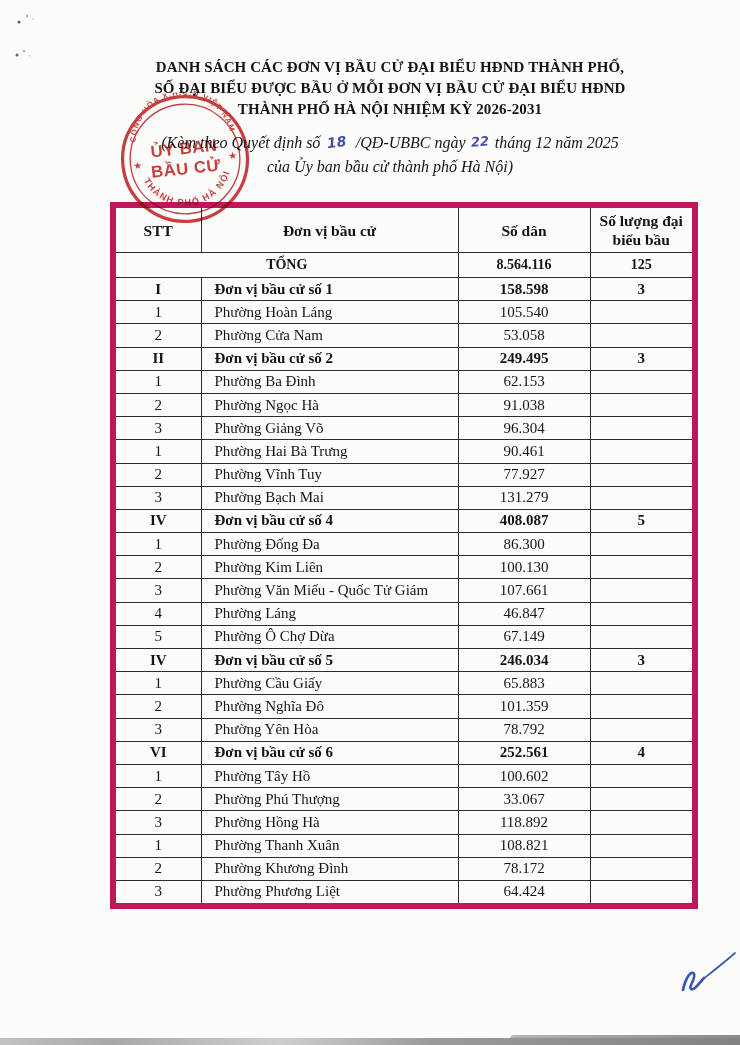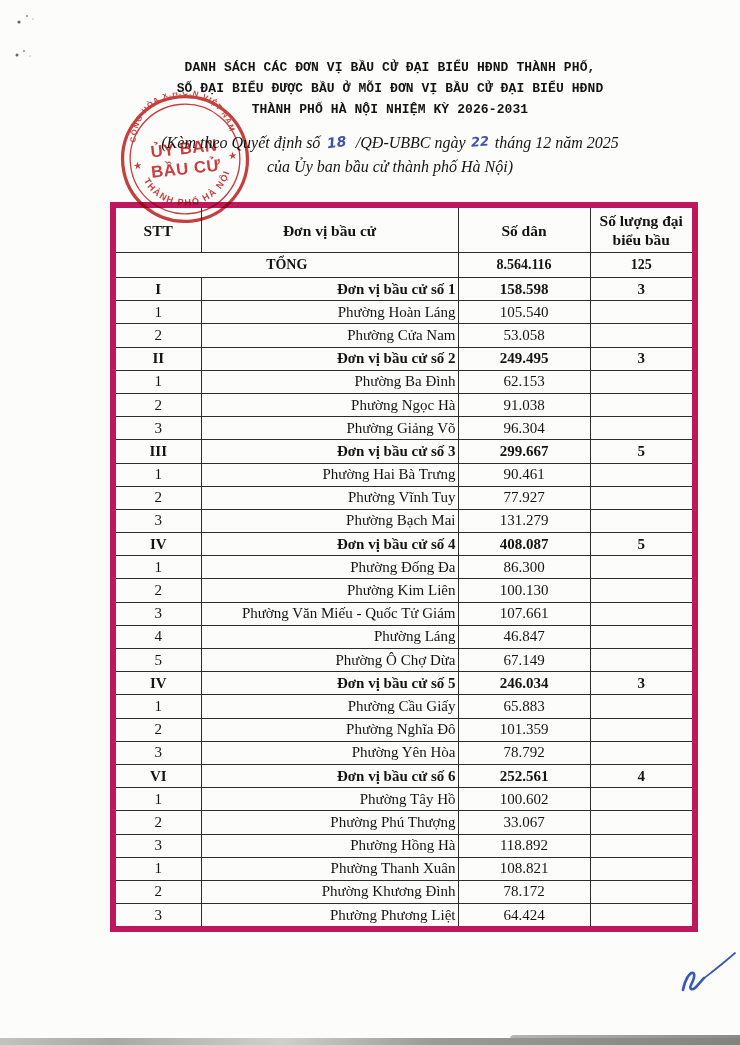--- a/index.html
+++ b/index.html
@@ -8,23 +8,22 @@
     background:#fcfcfa;
     font-family:"Liberation Serif", serif;
     color:#141414;
     position:relative;
     overflow:hidden;
   }
   
   .title-block {
     position:absolute; top:57px; left:80px; width:620px;
     text-align:center; font-weight:bold;
-    font-size:13px; line-height:21px; letter-spacing:.1px;
+    font-size:15px; line-height:21px; letter-spacing:.1px;
     z-index:2;
-    font-family:Liberation Mono, monospace;
   }
   .subtitle {
     position:absolute; top:131px; left:80px; width:620px;
     text-align:center; font-style:italic;
     font-size:16px; line-height:23px;
     z-index:2;
   }
   .handwriting {
     display:inline-block;
     font-family:"DejaVu Sans", sans-serif;
@@ -57,21 +56,21 @@
     border:1.5px solid #2c2c2c;
     padding:0 2px;
     text-align:center; vertical-align:middle;
     overflow:hidden; white-space:nowrap;
   }
   .doc-table { border:6px solid #be185d; }
   .doc-table thead th { height:44px; font-size:15.5px; font-weight:bold; line-height:19px; white-space:normal; }
   .total-row td { height:24px; font-weight:bold; font-size:14px; }
   .unit-row td { height:22.2px; font-weight:bold; }
   .ward-row td { height:22.2px; font-weight:normal; }
-  .doc-table td.name-col { text-align:right; padding-left:13px; }
+  .doc-table td.name-col { text-align:left; padding-left:13px; }
 
   
   .speckles { position:absolute; left:0; top:0; width:60px; height:80px; z-index:1; }
   .bottom-edge {
     position:absolute; left:0; bottom:0; width:740px; height:7px;
     background:linear-gradient(90deg,#c2c2c0 0%,#a8a8a6 15%,#cfcfcd 38%,#9b9b99 58%,#8f8f8d 78%,#828280 100%);
   }
   .bottom-edge-right {
     position:absolute; right:0; bottom:0; width:230px; height:10px;
     background:linear-gradient(90deg,#b5b5b3,#8a8a88);
@@ -180,26 +179,20 @@
         <td class="name-col">Phường Ngọc Hà</td>
         <td>91.038</td>
         <td></td>
       </tr>
       <tr class="ward-row">
         <td>3</td>
         <td class="name-col">Phường Giảng Võ</td>
         <td>96.304</td>
         <td></td>
       </tr>
-      <tr class="unit-row">
-        <td>III</td>
-        <td class="name-col">Đơn vị bầu cử số 3</td>
-        <td>299.667</td>
-        <td>5</td>
-      </tr>
       <tr class="ward-row">
         <td>1</td>
         <td class="name-col">Phường Hai Bà Trưng</td>
         <td>90.461</td>
         <td></td>
       </tr>
       <tr class="ward-row">
         <td>2</td>
         <td class="name-col">Phường Vĩnh Tuy</td>
         <td>77.927</td>

